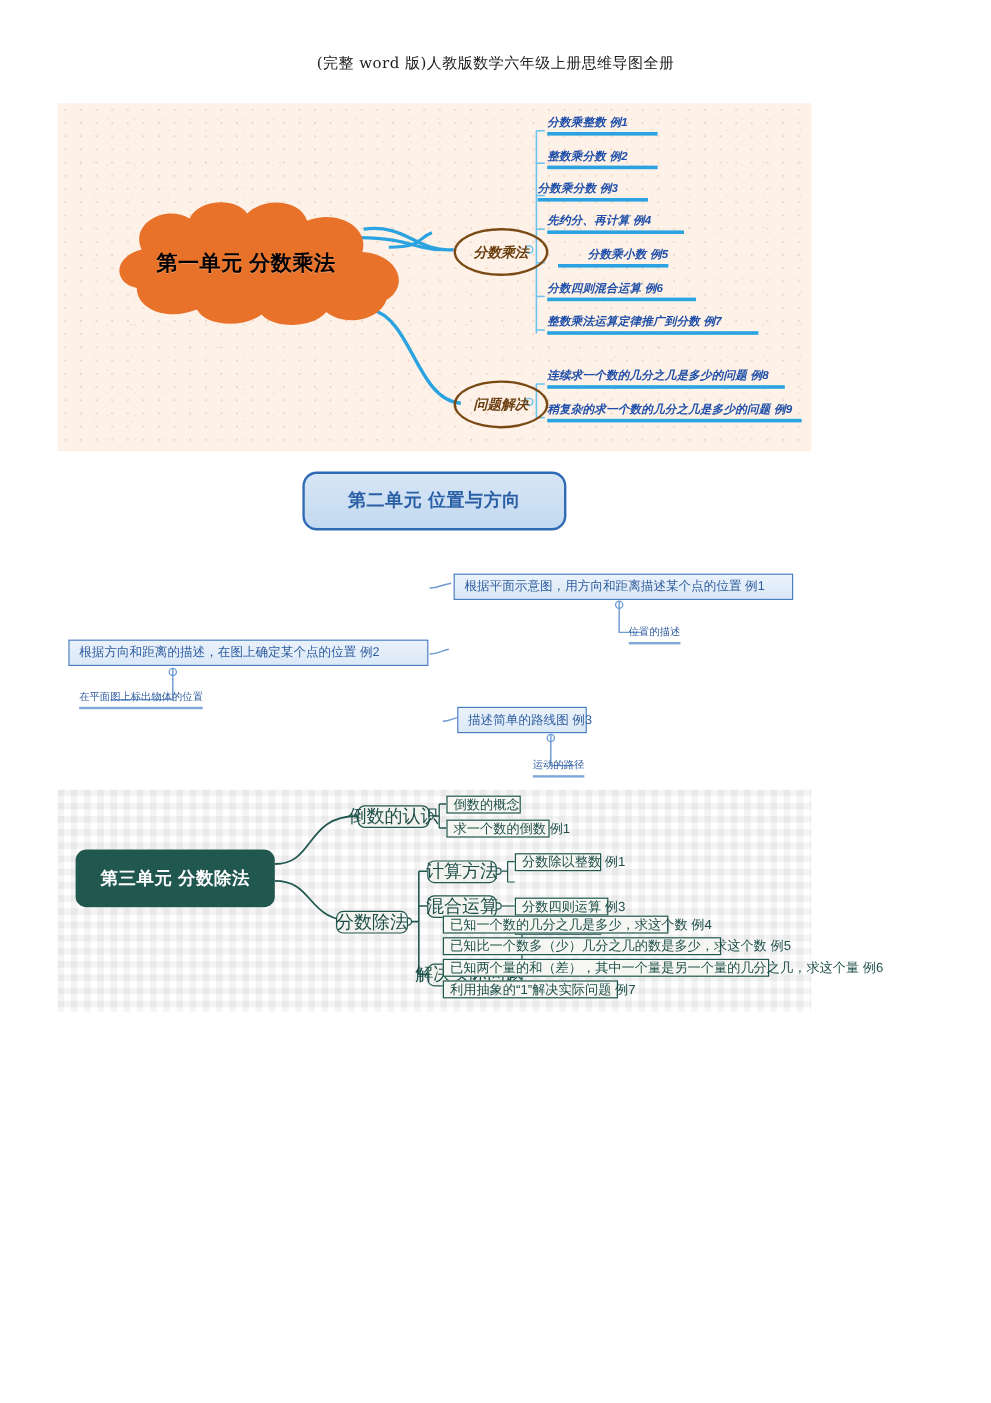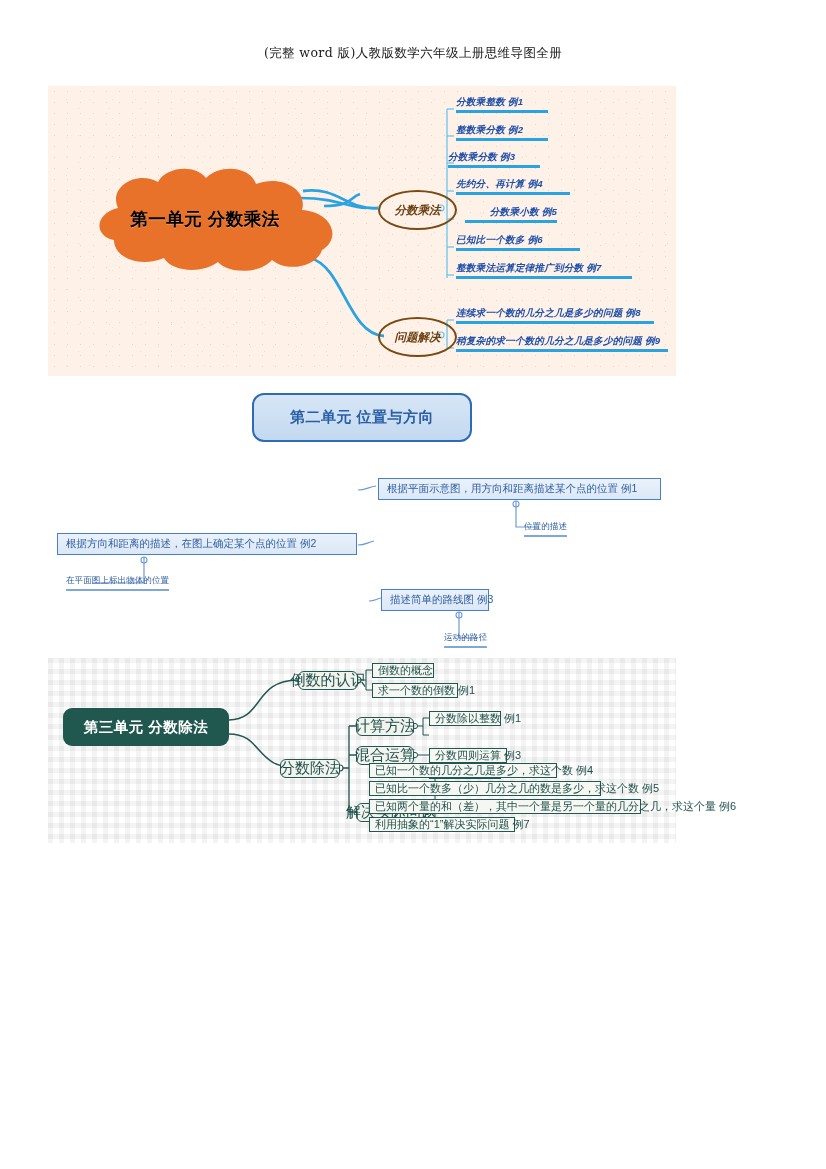--- a/index.html
+++ b/index.html
@@ -143,21 +143,21 @@
     color: #2f5d9e;
     white-space: nowrap;
     padding-bottom: 2px;
     border-bottom: 2px solid #7fa8d8;
   }
 
   
   #unit3-title {
     position: absolute;
     left: 15px; top: 50px;
-    width: 166px; height: 38px;
+    width: 166px; height: 48px;
     border-radius: 9px;
     background: #20574f;
     display: flex; align-items: center; justify-content: center;
     font-size: 14.5px; font-weight: bold;
     color: #ffffff;
     letter-spacing: 0.5px;
   }
   .u3node {
     position: absolute;
     border: 1.3px solid #20574f;
@@ -263,21 +263,21 @@
     </div>
     <div class="leaf1" style="left:408px; top:92px;">
       <span>先约分、再计算 例4</span>
       <span class="bar" style="width:114px;"></span>
     </div>
     <div class="leaf1" style="left:417px; top:120px;text-align:right;">
       <span>分数乘小数 例5</span>
       <span class="bar" style="width:92px;"></span>
     </div>
     <div class="leaf1" style="left:408px; top:148px;">
-      <span>已知比一个数多 例6</span>
+      <span>分数四则混合运算 例6</span>
       <span class="bar" style="width:124px;"></span>
     </div>
     <div class="leaf1" style="left:408px; top:176px;">
       <span>整数乘法运算定律推广到分数 例7</span>
       <span class="bar" style="width:176px;"></span>
     </div>
 
     <div class="leaf1" style="left:408px; top:221px;">
       <span>连续求一个数的几分之几是多少的问题 例8</span>
       <span class="bar" style="width:198px;"></span>

